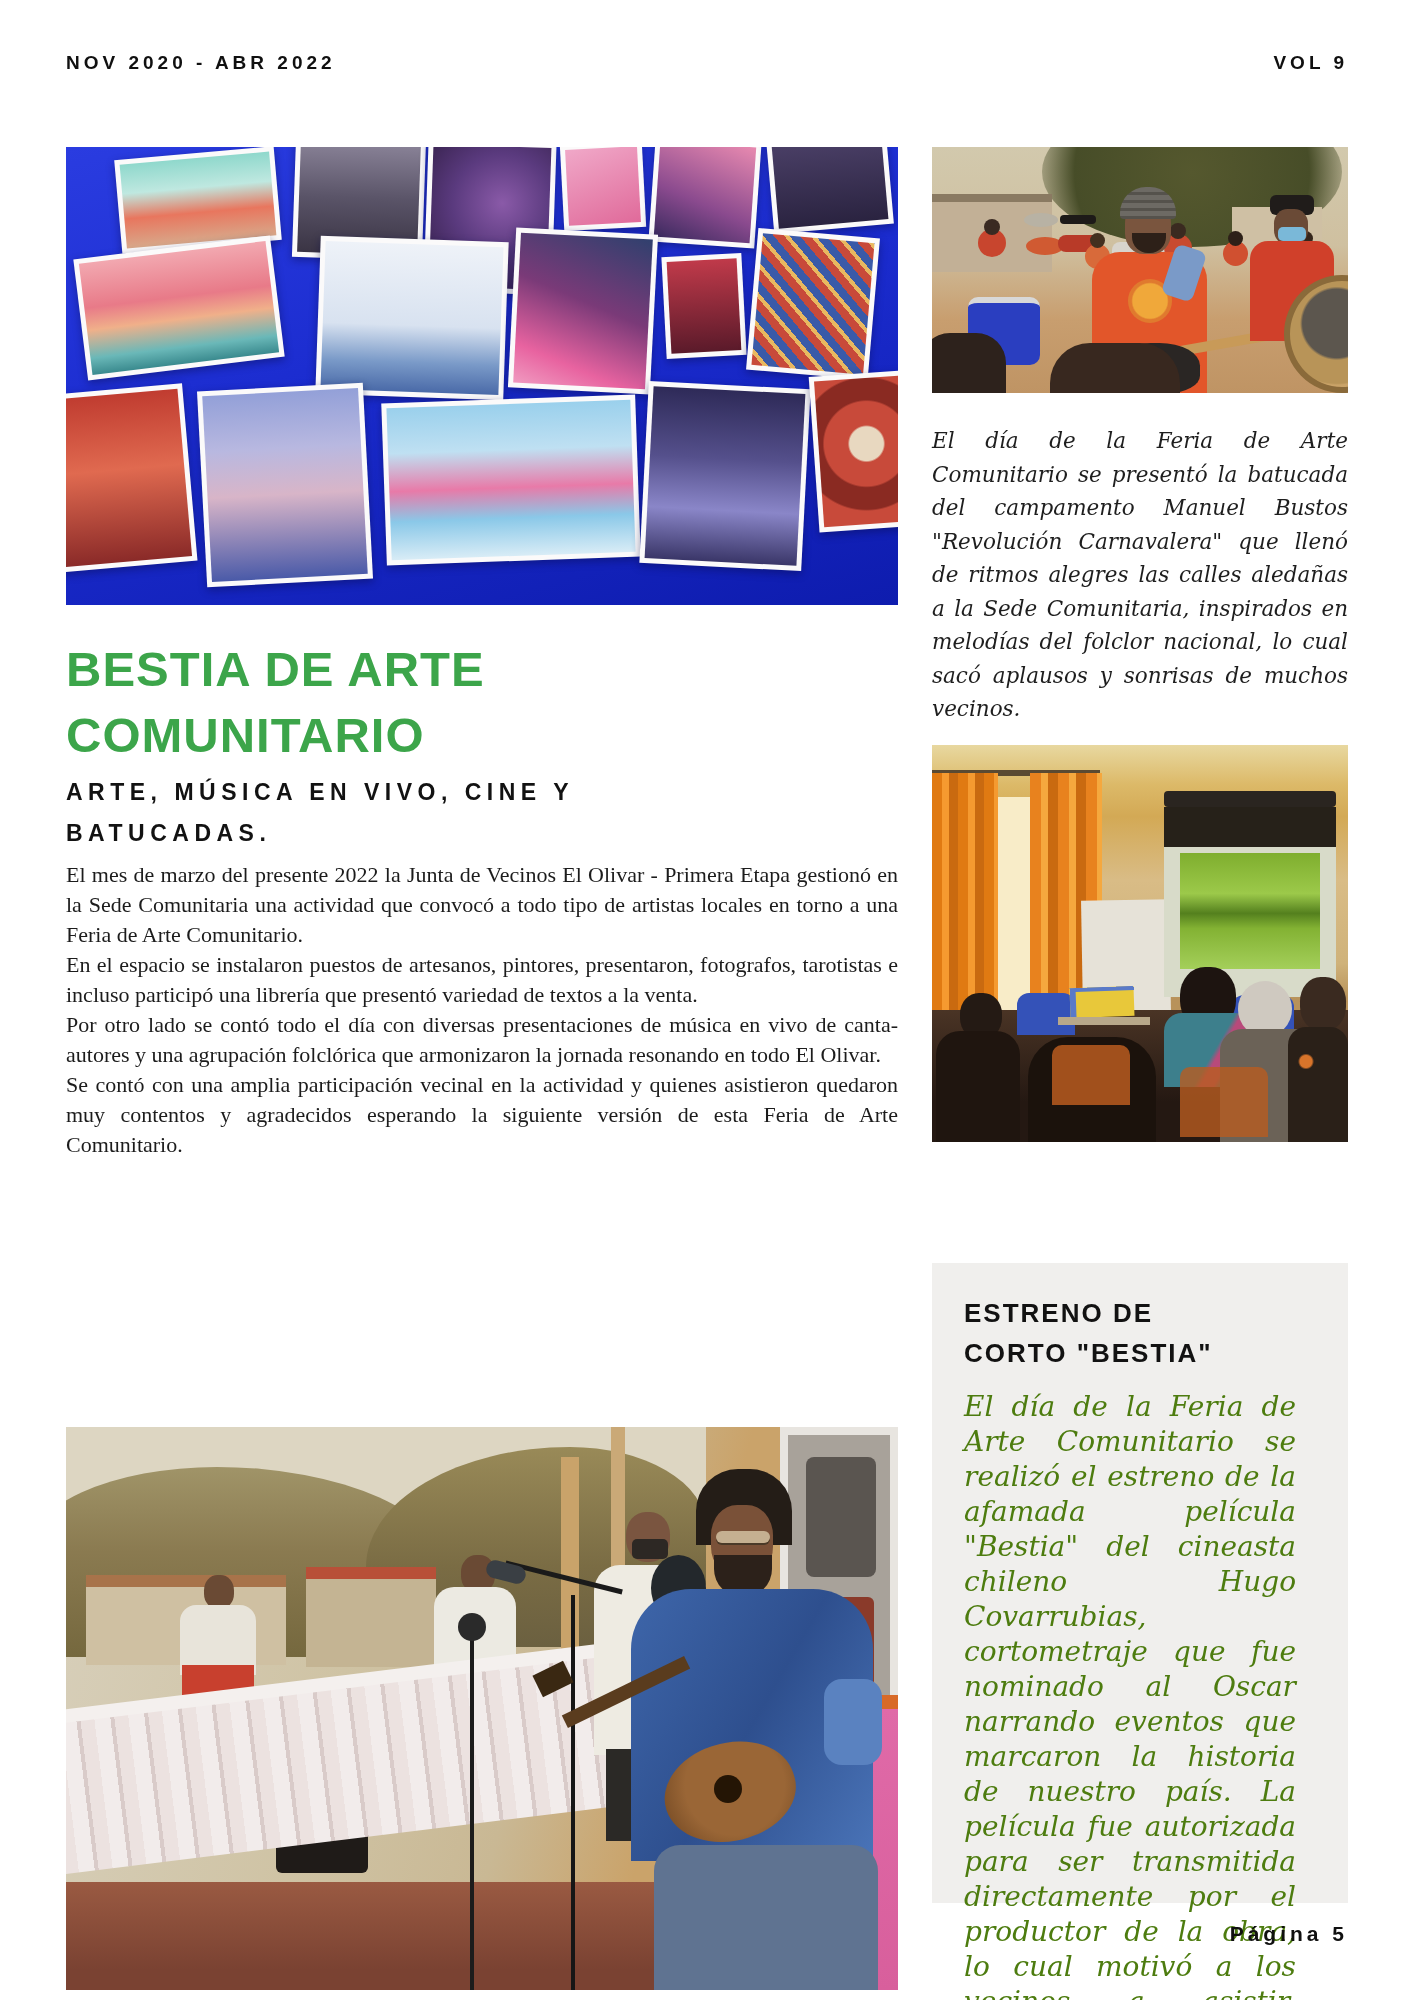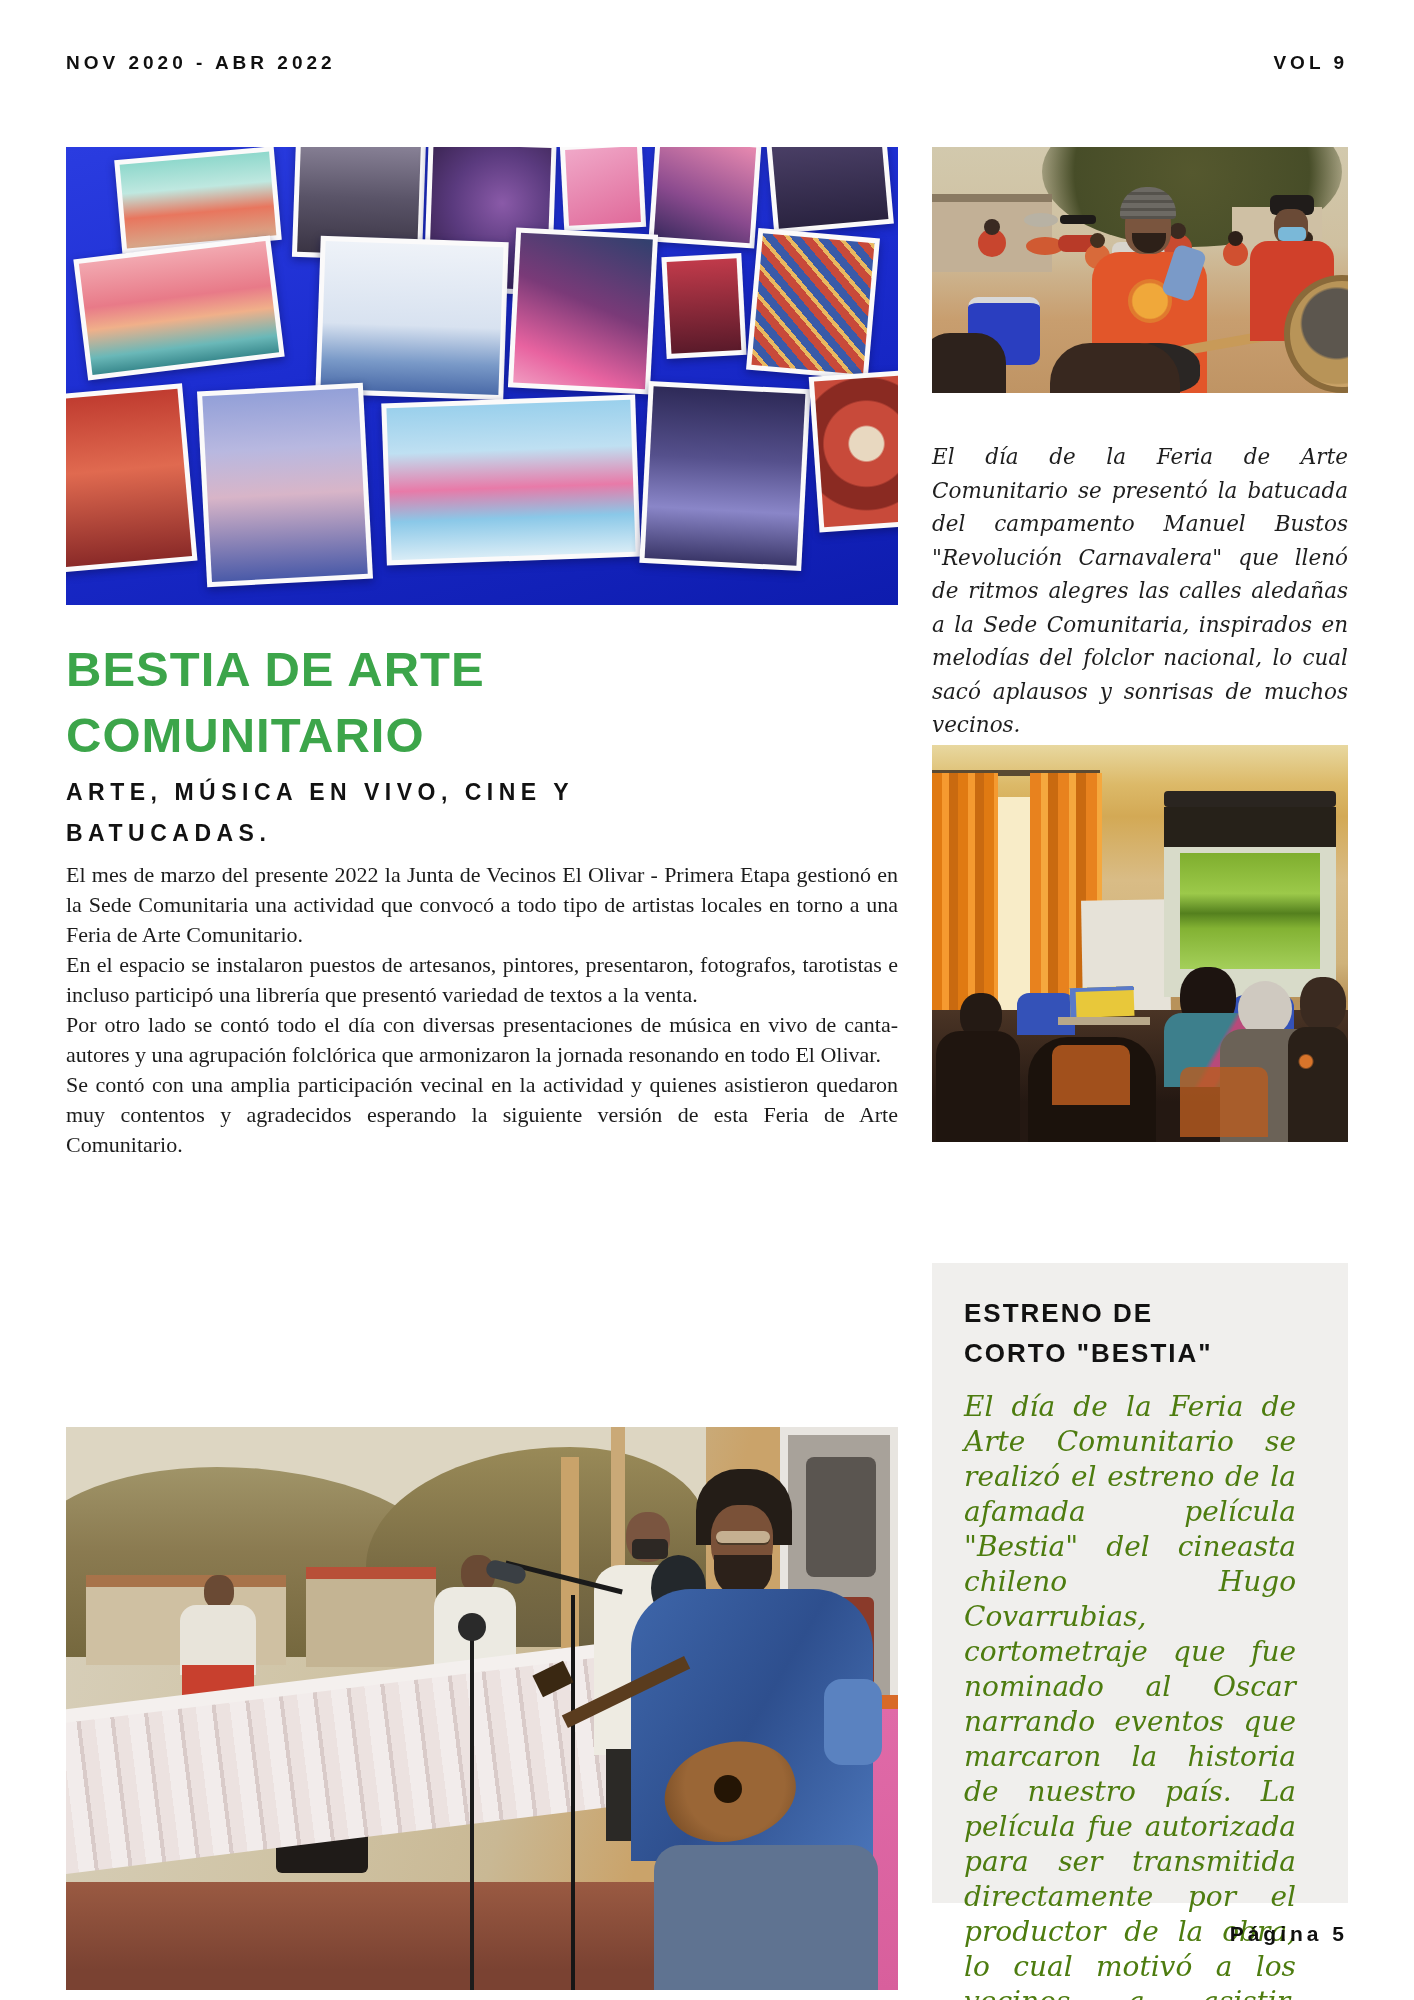--- a/index.html
+++ b/index.html
@@ -112,21 +112,21 @@
     <div style="left:338px;top:48px;width:44px;height:20px;border-radius:6px;background:#201c1a;"></div>
     <div style="left:342px;top:62px;width:34px;height:36px;border-radius:40%;background:#6a4a36;"></div>
     <div style="left:346px;top:80px;width:28px;height:14px;border-radius:5px;background:#7ab8d8;"></div>
     <div style="left:318px;top:94px;width:84px;height:100px;border-radius:18px 18px 0 0;background:#d0402a;"></div>
     <div style="left:352px;top:128px;width:116px;height:118px;border-radius:50%;background:radial-gradient(circle at 45% 40%,#5c564e 0 40%,#b89458 43% 70%,#caa368 72%);border:6px solid #8a6a3a;box-sizing:border-box;"></div>
     <div style="left:36px;top:150px;width:72px;height:62px;border-radius:10px;background:#2a3ec0;border-top:6px solid #d8d8d8;"></div>
     <div style="left:118px;top:196px;width:130px;height:66px;border-radius:40px 40px 0 0;background:#38281f;"></div>
     <div style="left:-12px;top:186px;width:86px;height:60px;border-radius:30px 30px 0 0;background:#2d221c;"></div>
   </div>
 
-  <div class="abs caption" style="left:932px;top:440px;width:416px;">El día de la Feria de Arte Comunitario se presentó la batucada del campamento Manuel Bustos "Revolución Carnavalera" que llenó de ritmos alegres las calles aledañas a la Sede Comunitaria, inspirados en melodías del folclor nacional, lo cual sacó aplausos y sonrisas de muchos vecinos.</div>
+  <div class="abs caption" style="left:932px;top:424px;width:416px;">El día de la Feria de Arte Comunitario se presentó la batucada del campamento Manuel Bustos "Revolución Carnavalera" que llenó de ritmos alegres las calles aledañas a la Sede Comunitaria, inspirados en melodías del folclor nacional, lo cual sacó aplausos y sonrisas de muchos vecinos.</div>
 
   <div class="abs title" style="left:66px;top:636px;width:832px;">BESTIA DE ARTE
 COMUNITARIO</div>
   <div class="abs subtitle" style="left:66px;top:772px;width:832px;">ARTE, MÚSICA EN VIVO, CINE Y
 BATUCADAS.</div>
   <div class="abs article" style="left:66px;top:860px;width:832px;">
     <p>El mes de marzo del presente 2022 la Junta de Vecinos El Olivar - Primera Etapa gestionó en la Sede Comunitaria una actividad que convocó a todo tipo de artistas locales en torno a una Feria de Arte Comunitario.</p>
     <p>En el espacio se instalaron puestos de artesanos, pintores, presentaron, fotografos, tarotistas e incluso participó una librería que presentó variedad de textos a la venta.</p>
     <p>Por otro lado se contó todo el día con diversas presentaciones de música en vivo de canta-autores y una agrupación folclórica que armonizaron la jornada resonando en todo El Olivar.</p>
     <p>Se contó con una amplia participación vecinal en la actividad y quienes asistieron quedaron muy contentos y agradecidos esperando la siguiente versión de esta Feria de Arte Comunitario.</p>

